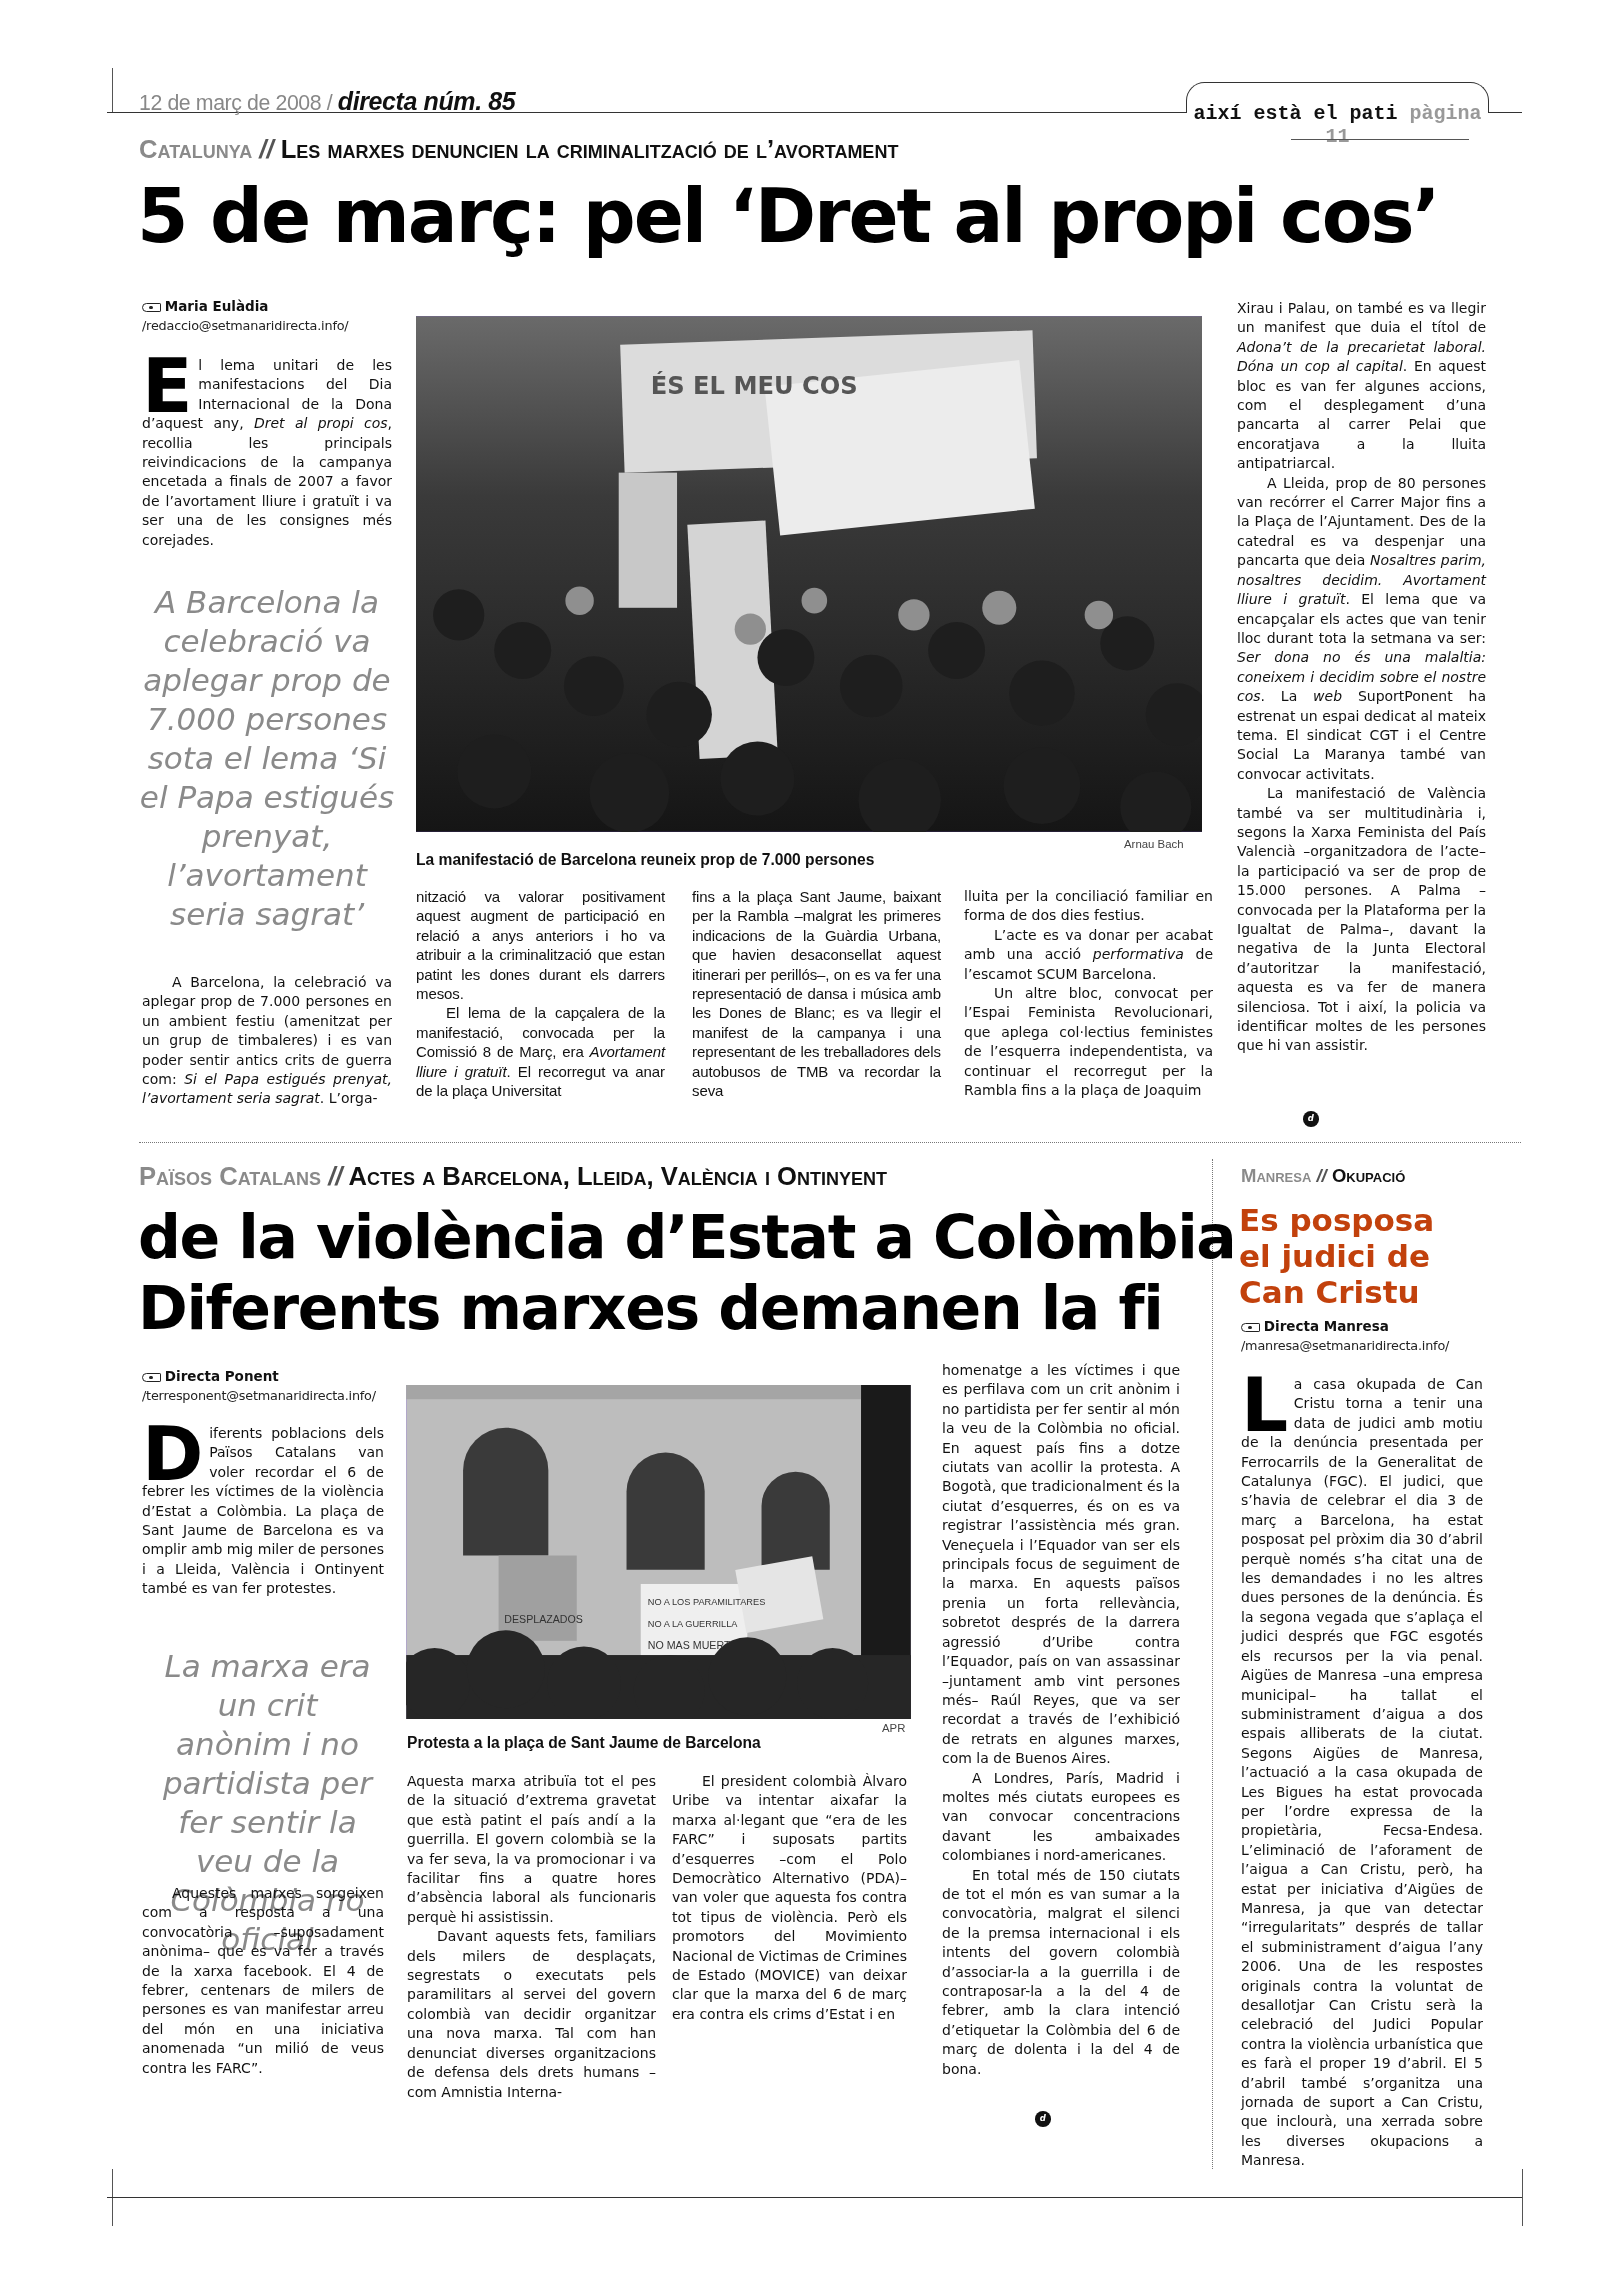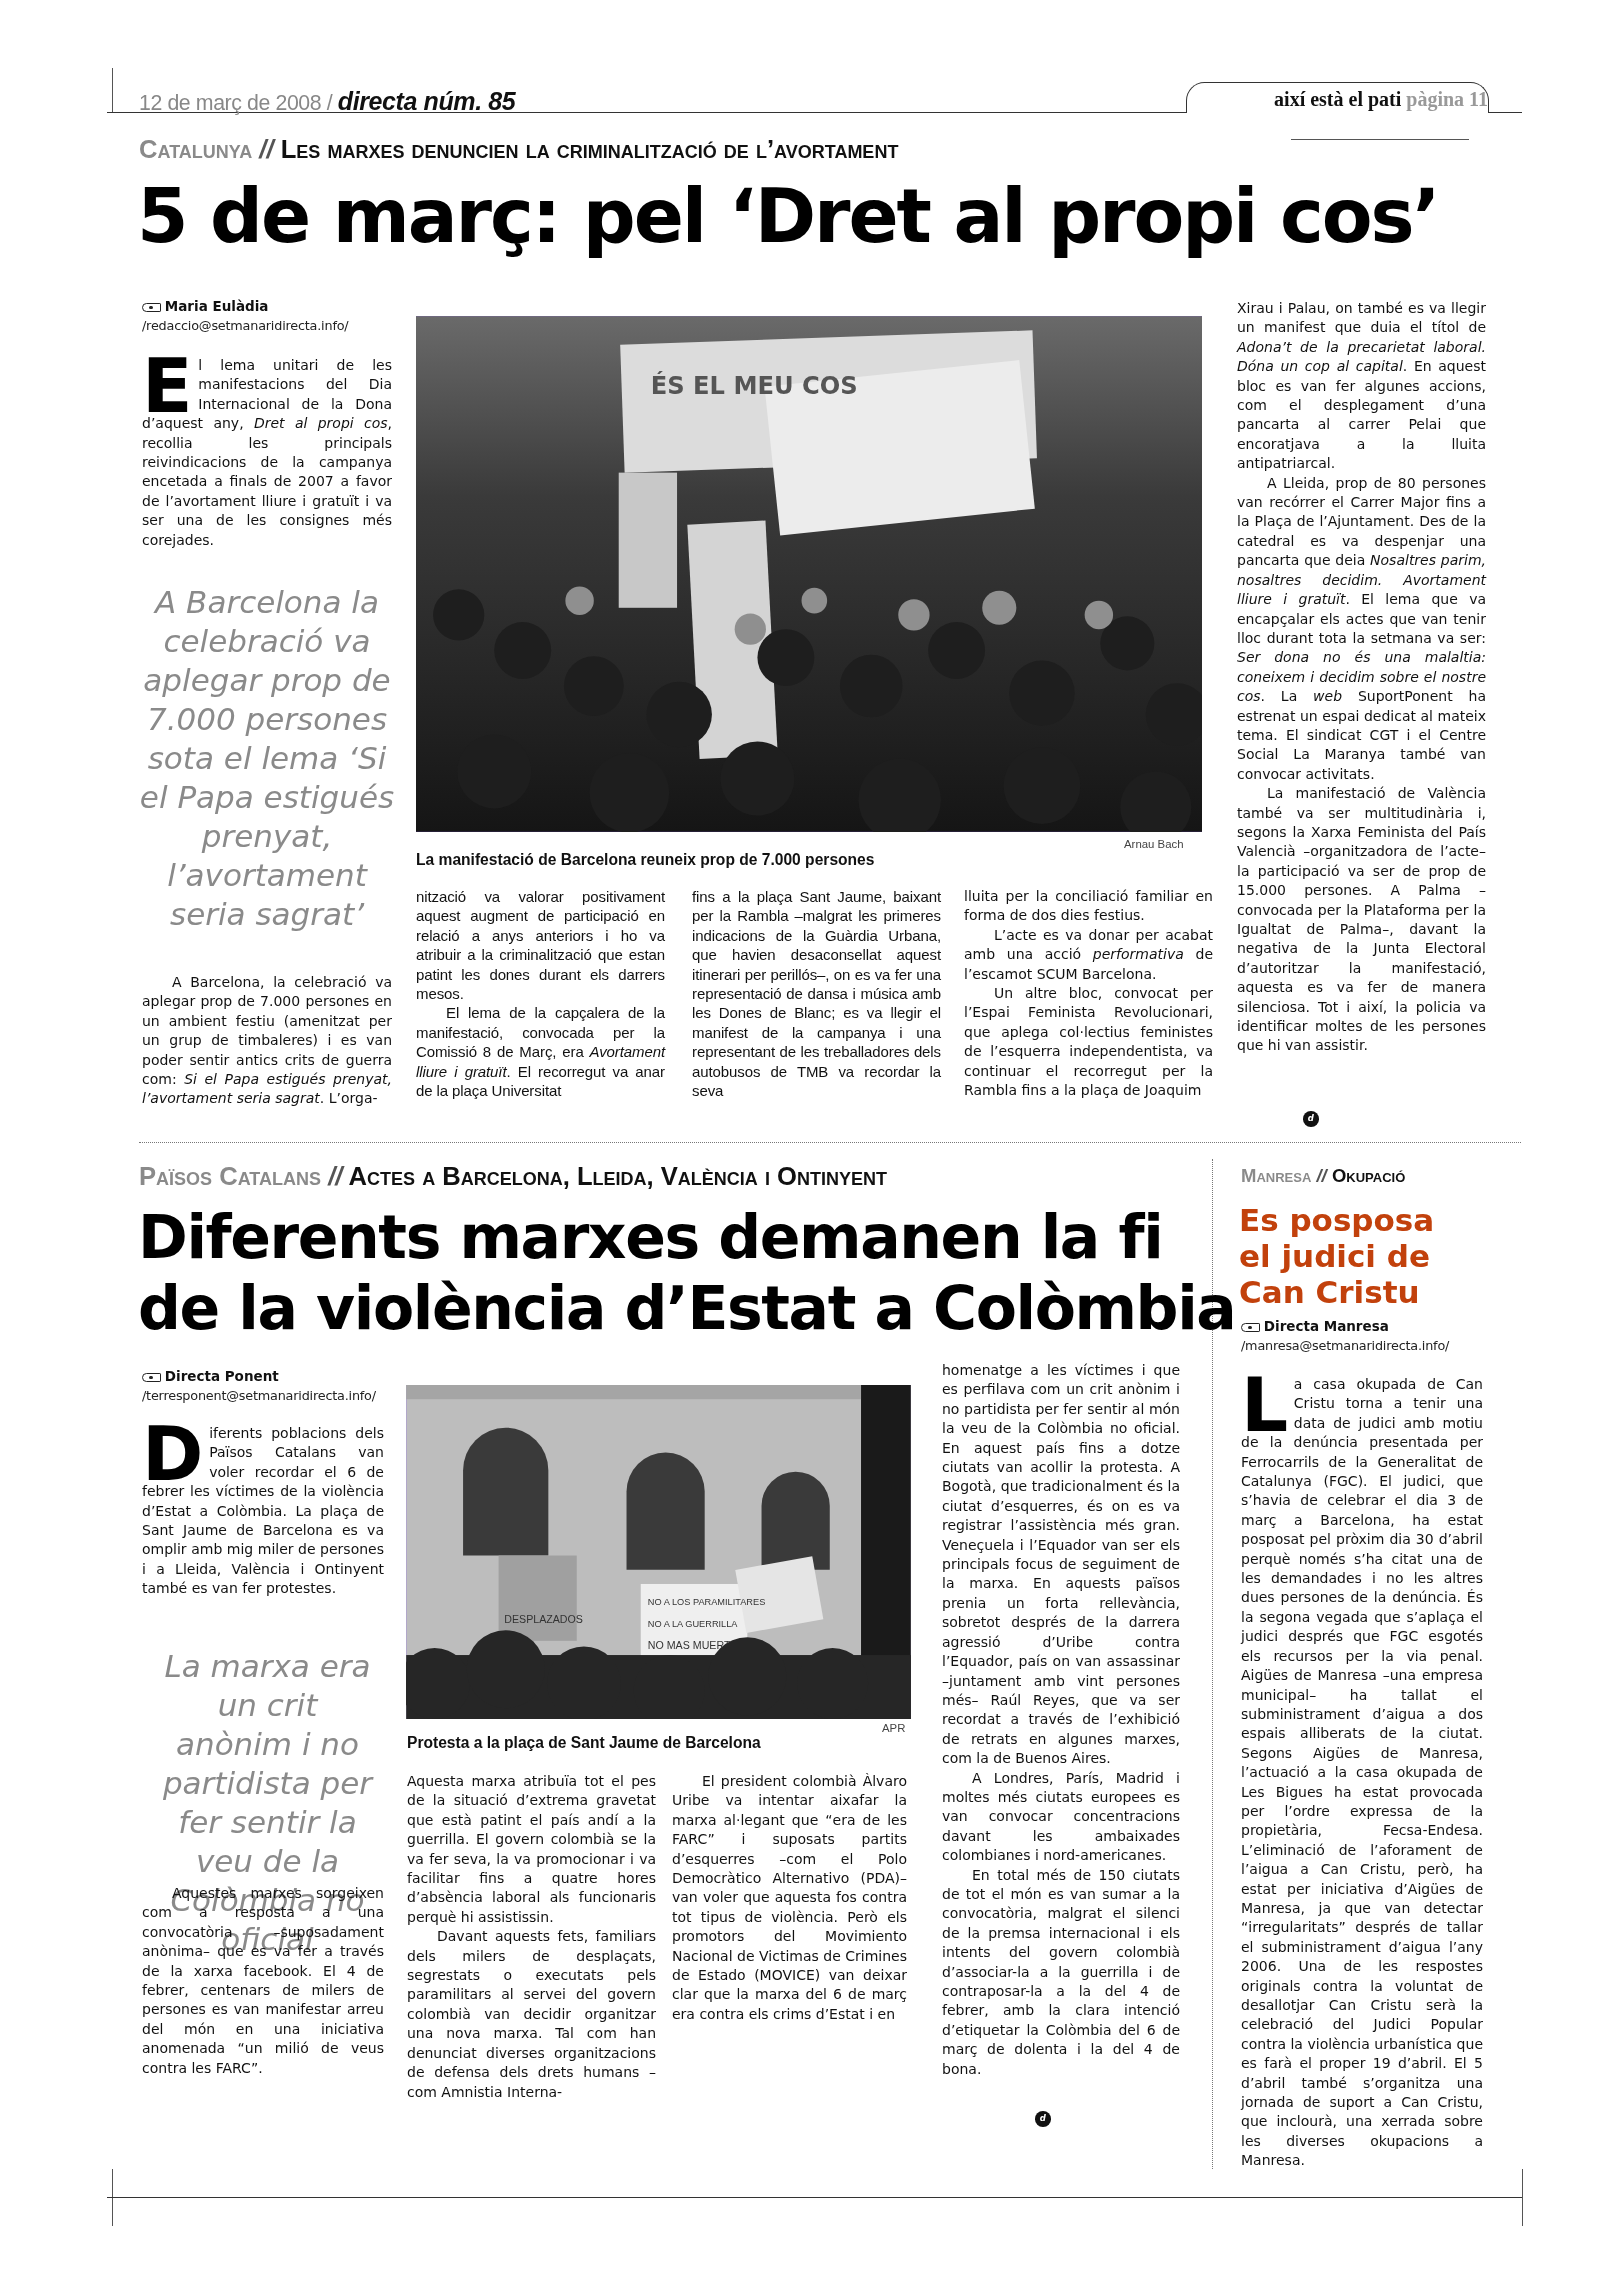--- a/index.html
+++ b/index.html
@@ -7,21 +7,21 @@
   body { position: relative; font-family: "DejaVu Sans", sans-serif; color: #111; overflow: hidden; }
 
   
   .vline { position: absolute; width: 1.4px; background: #555; }
   .hline { position: absolute; height: 1.4px; background: #333; }
 
   
   .folio { position: absolute; left: 139px; top: 87px; font-family: "Liberation Sans Narrow", "Liberation Sans", sans-serif; font-size: 21.3px; color: #888; letter-spacing: -0.4px; }
   .folio .sep { color: #888; }
   .folio .issue { color: #111; font-weight: bold; font-style: italic; font-size: 25px; }
-  .section-tab { position: absolute; left: 1186px; top: 82px; width: 303px; height: 31px; border: 1.4px solid #333; border-bottom: none; border-radius: 18.5px 18.5px 0 0; text-align: right; font-family: Liberation Serif, serif; font-size: 20px; font-weight: bold; padding-top: 5px; background: #fff; }
+  .section-tab { position: absolute; left: 1186px; top: 82px; width: 303px; height: 31px; border: 1.4px solid #333; border-bottom: none; border-radius: 18.5px 18.5px 0 0; text-align: center; font-family: Liberation Mono, monospace; font-size: 20px; font-weight: bold; padding-top: 19px; background: #fff; }
   .section-tab .page-word { color: #999; font-weight: bold; }
   .short-rule { position: absolute; left: 1291px; top: 139px; width: 178px; height: 1.4px; background: #555; }
 
   
   .kicker { position: absolute; font-family: "Liberation Sans", sans-serif; font-weight: bold; font-variant: small-caps; white-space: nowrap; }
   .kicker .region { color: #8a8a8a; }
   .kicker .slashes { color: #555; font-style: italic; }
   .kicker .topic { color: #111; }
 
   .headline { position: absolute; font-family: "DejaVu Sans", sans-serif; font-weight: bold; color: #000; white-space: nowrap; letter-spacing: -1.4px; }
@@ -164,22 +164,22 @@
 
 <div class="dotted-h" style="left:139px; top:1142px; width:1382px;"></div>
 <div class="dotted-v" style="left:1212px; top:1159px; height:1010px;"></div>
 
 <div class="kicker" style="left:139px; top:1162px; font-size:25.6px;">
   <span class="region">Països Catalans</span>
   <span class="slashes">//</span>
   <span class="topic">Actes a Barcelona, Lleida, València i Ontinyent</span>
 </div>
 <h1 class="headline" style="left:138px; top:1202px; font-size:60px; line-height:71px;">
+  <div>de la violència d’Estat a Colòmbia</div>
   <div>Diferents marxes demanen la fi</div>
-  <div>de la violència d’Estat a Colòmbia</div>
 </h1>
 
 <div class="byline" style="left:142px; top:1367px;">
   <div><span class="pen-icon"></span><span class="author">Directa Ponent</span></div>
   <div class="mail">/terresponent@setmanaridirecta.info/</div>
 </div>
 
 <div class="col" style="left:142px; top:1424px; width:242px;">
   <span class="dropcap">D</span>
   <span>iferents poblacions dels Països Catalans van voler recordar el 6 de febrer les víctimes de la violència d’Estat a Colòmbia. La plaça de Sant Jaume de Barcelona es va omplir amb mig miler de persones i a Lleida, València i Ontinyent també es van fer protestes.</span>

